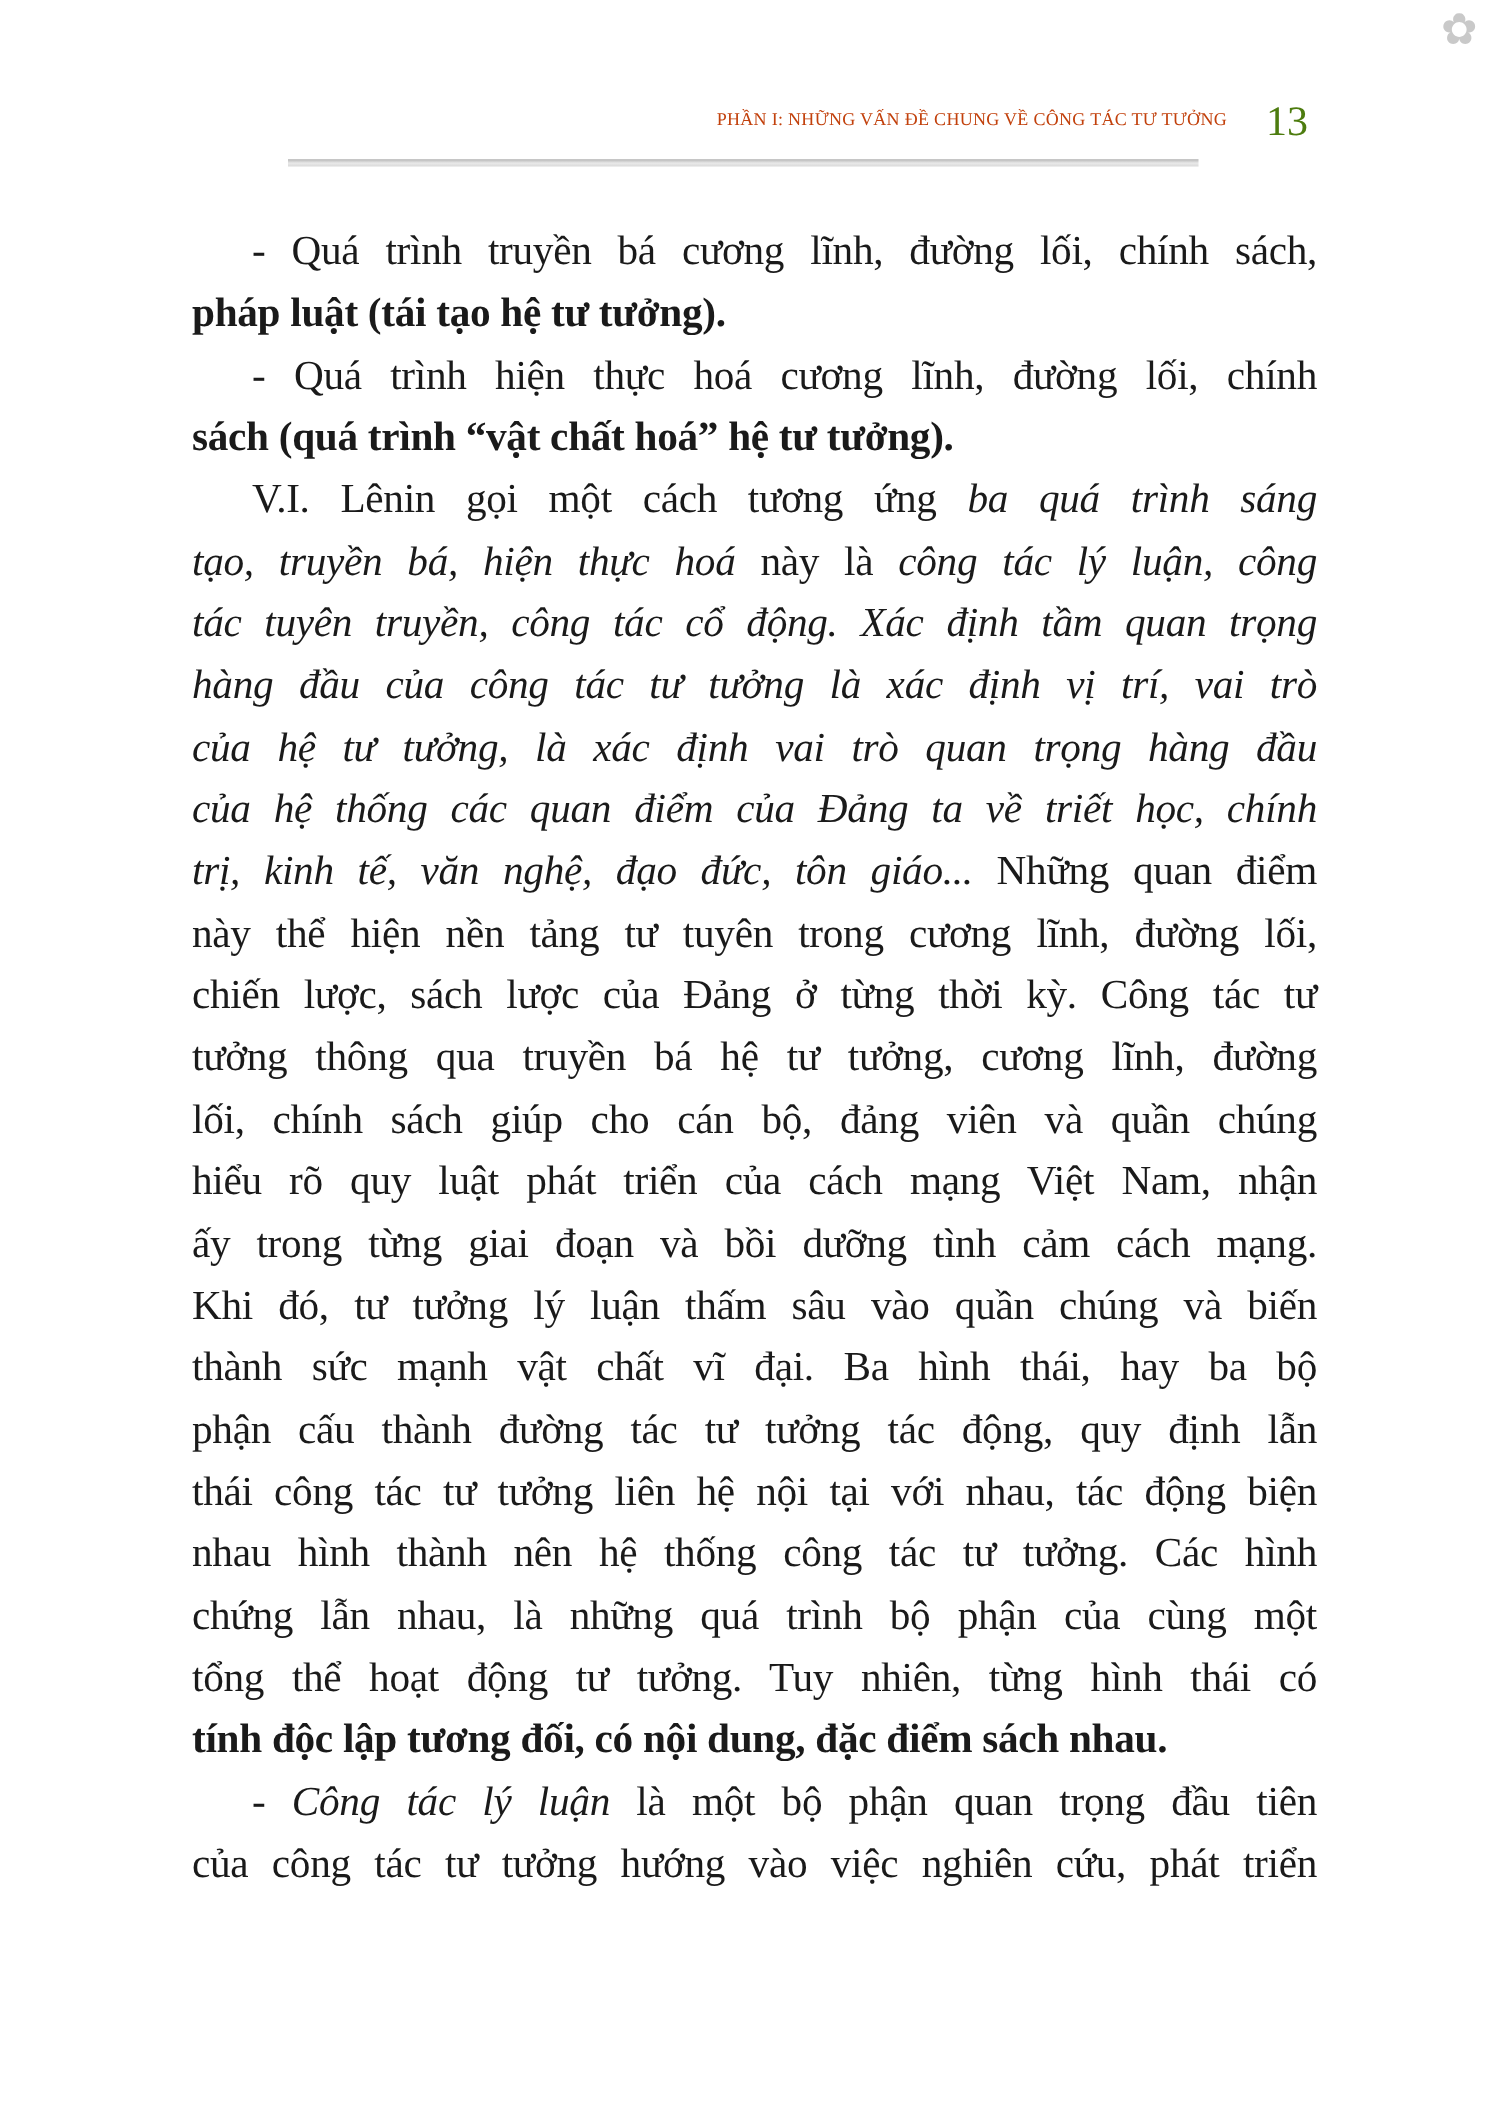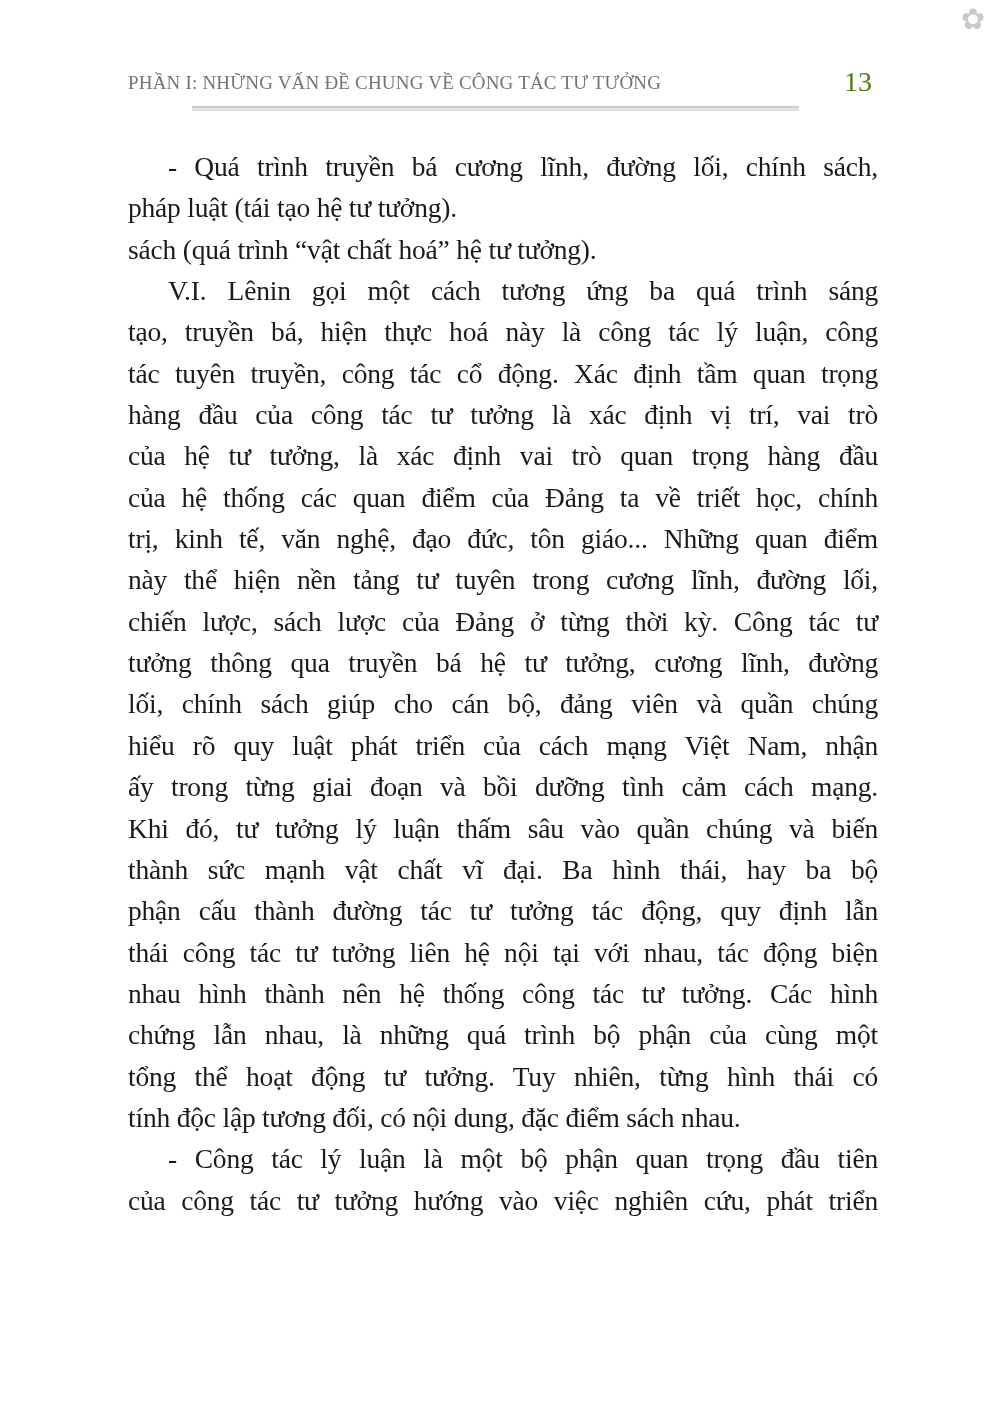--- a/index.html
+++ b/index.html
@@ -26,24 +26,24 @@
     left: 128px;
     top: 70px;
     width: 750px;
     height: 34px;
   }
   .header-title {
     position: absolute;
     left: 0;
     right: 60px;
     top: 2px;
-    text-align: left;
-    font-size: 19px;
+    text-align: right;
+    font-size: 12px;
     letter-spacing: 0.2px;
-    color: #737373;
+    color: #c2410c;
     white-space: nowrap;
   }
   .page-number {
     position: absolute;
     right: 6px;
     top: -4px;
     font-size: 28px;
     color: #4d7c0f;
   }
   .header-rule {
@@ -63,41 +63,43 @@
     line-height: 41.35px;
     letter-spacing: -0.2px;
   }
   .line {
     text-align: justify;
     text-align-last: justify;
   }
   .line.last {
     text-align: justify;
     text-align-last: left;
+    font-weight: bold;
   }
   .line.ind { text-indent: 40px; }
-  .it { }
+  .it { font-style: italic; }
 </style>
 </head>
 <body>
 
 <div class="page">
 
   <div class="corner-icon">✿</div>
 
   <div class="running-header">
     <div class="header-title">PHẦN I: NHỮNG VẤN ĐỀ CHUNG VỀ CÔNG TÁC TƯ TƯỞNG</div>
     <div class="page-number">13</div>
   </div>
 
   <div class="header-rule"></div>
 
   <div class="body-text">
       <div class="line ind"><span>- Quá trình truyền bá cương lĩnh, đường lối, chính sách,</span></div>
       <div class="line last"><span>pháp luật (tái tạo hệ tư tưởng).</span></div>
+      <div class="line ind"><span>- Quá trình hiện thực hoá cương lĩnh, đường lối, chính</span></div>
       <div class="line last"><span>sách (quá trình “vật chất hoá” hệ tư tưởng).</span></div>
       <div class="line ind"><span>V.I. Lênin gọi một cách tương ứng </span><span class="it">ba quá trình sáng</span></div>
       <div class="line"><span class="it">tạo, truyền bá, hiện thực hoá </span><span>này là </span><span class="it">công tác lý luận, công</span></div>
       <div class="line"><span class="it">tác tuyên truyền, công tác cổ động. Xác định tầm quan trọng</span></div>
       <div class="line"><span class="it">hàng đầu của công tác tư tưởng là xác định vị trí, vai trò</span></div>
       <div class="line"><span class="it">của hệ tư tưởng, là xác định vai trò quan trọng hàng đầu</span></div>
       <div class="line"><span class="it">của hệ thống các quan điểm của Đảng ta về triết học, chính</span></div>
       <div class="line"><span class="it">trị, kinh tế, văn nghệ, đạo đức, tôn giáo... </span><span>Những quan điểm</span></div>
       <div class="line"><span>này thể hiện nền tảng tư tuyên trong cương lĩnh, đường lối,</span></div>
       <div class="line"><span>chiến lược, sách lược của Đảng ở từng thời kỳ. Công tác tư</span></div>

